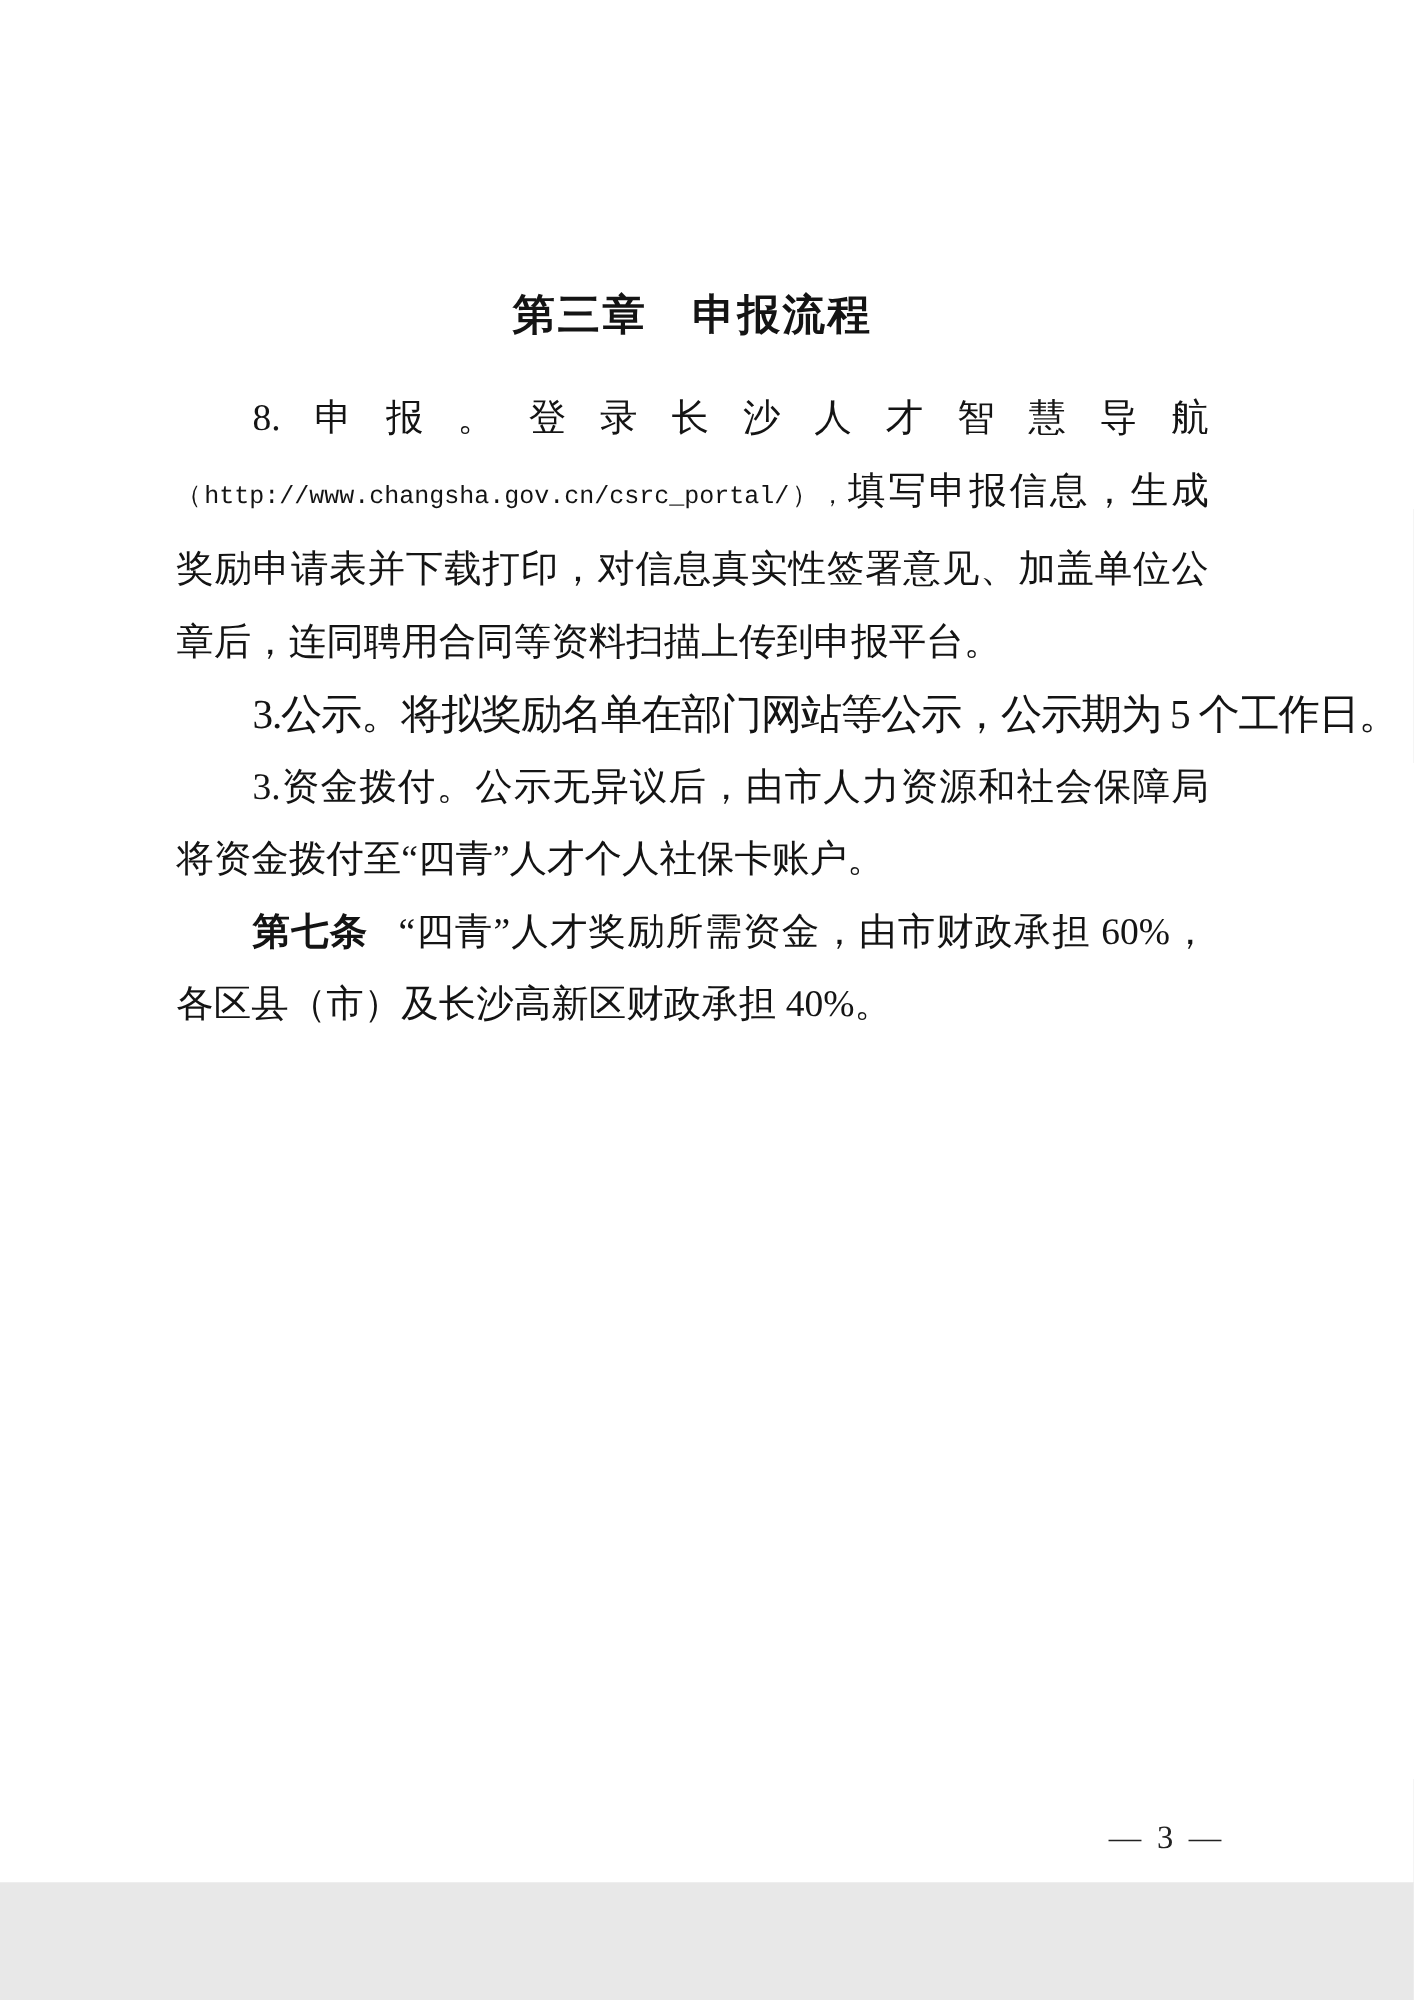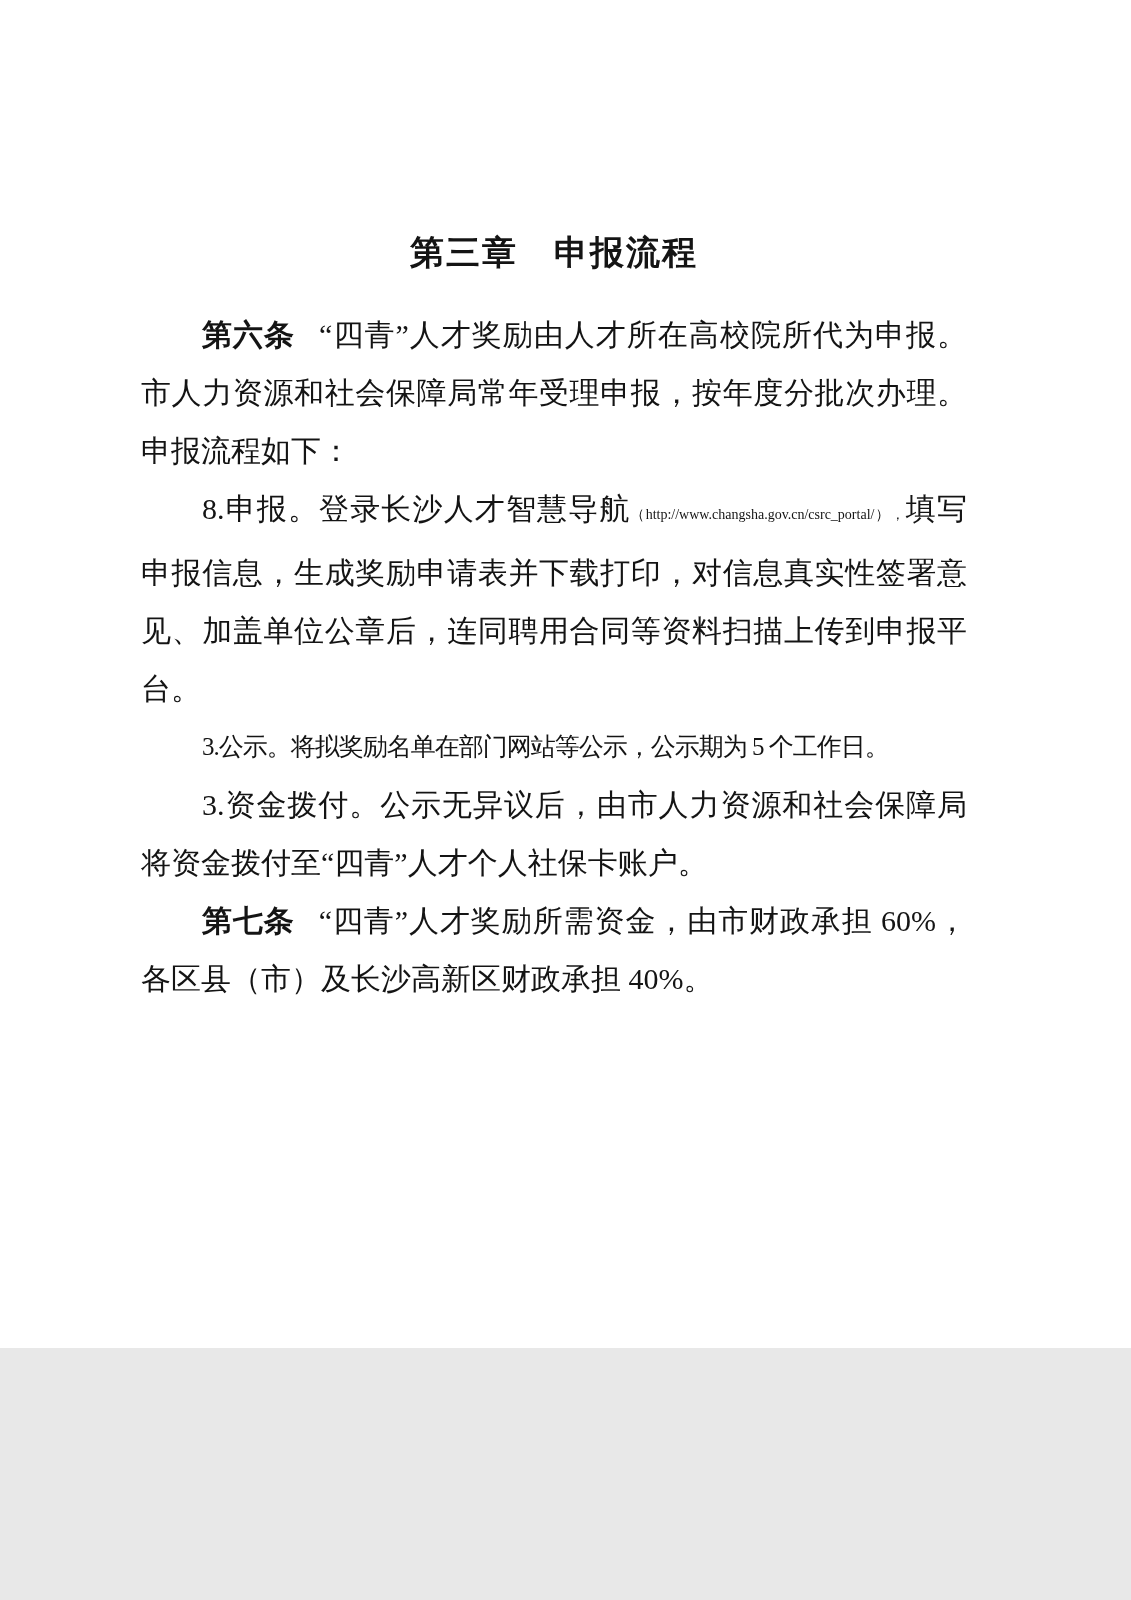--- a/index.html
+++ b/index.html
@@ -3,21 +3,21 @@
 <meta charset="utf-8">
 <style>
   html, body {
     margin: 0;
     padding: 0;
     background: #e8e8e8;
   }
   .page {
     position: relative;
     width: 1131px;
-    height: 1348px;
+    height: 1506px;
     margin: 0 auto;
     background: #ffffff;
     box-sizing: border-box;
     padding: 230px 164px 0 141px;
     overflow: hidden;
     font-family: "Liberation Serif", "DejaVu Serif", serif;
     color: #141414;
   }
   .chapter-title {
     font-family: "Liberation Sans", "DejaVu Sans", sans-serif;
@@ -39,48 +39,48 @@
     text-justify: inter-ideograph;
     text-indent: 61px;
     word-break: normal;
   }
   .para .lead {
     font-family: "Liberation Sans", "DejaVu Sans", sans-serif;
     font-weight: 700;
     margin-right: 24px;
   }
   .para .url-text {
-    font-size: 14px;
+    font-size: 20px;
     white-space: nowrap;
     letter-spacing: 0;
+    font-family: Liberation Mono, monospace;
   }
   .para.one-line {
     white-space: nowrap;
     letter-spacing: -1px;
-    font-size: 25px;
+    font-size: 33px;
     text-align: left;
   }
   .page-number {
     position: absolute;
     top: 1455px;
     right: 151px;
     font-size: 26px;
     line-height: 30px;
     letter-spacing: 3px;
     color: #222;
   }
 </style>
 </head>
 <body>
 
 <div class="page">
 
   <h1 class="chapter-title">第三章　申报流程</h1>
 
-  <p class="para"><b class="lead">第六条</b><span>“四青”人才奖励由人才所在高校院所代为申报。市人力资源和社会保障局常年受理申报，按年度分批次办理。申报流程如下：</span></p>
 
   <p class="para"><span>8.申报。登录长沙人才智慧导航</span><span class="url-text">（http://www.changsha.gov.cn/csrc_portal/），</span><span>填写申报信息，生成奖励申请表并下载打印，对信息真实性签署意见、加盖单位公章后，连同聘用合同等资料扫描上传到申报平台。</span></p>
 
 
   <p class="para one-line">3.公示。将拟奖励名单在部门网站等公示，公示期为 5 个工作日。</p>
 
   <p class="para">3.资金拨付。公示无异议后，由市人力资源和社会保障局将资金拨付至“四青”人才个人社保卡账户。</p>
 
 
   <p class="para"><b class="lead">第七条</b><span>“四青”人才奖励所需资金，由市财政承担 60%，各区县（市）及长沙高新区财政承担 40%。</span></p>

